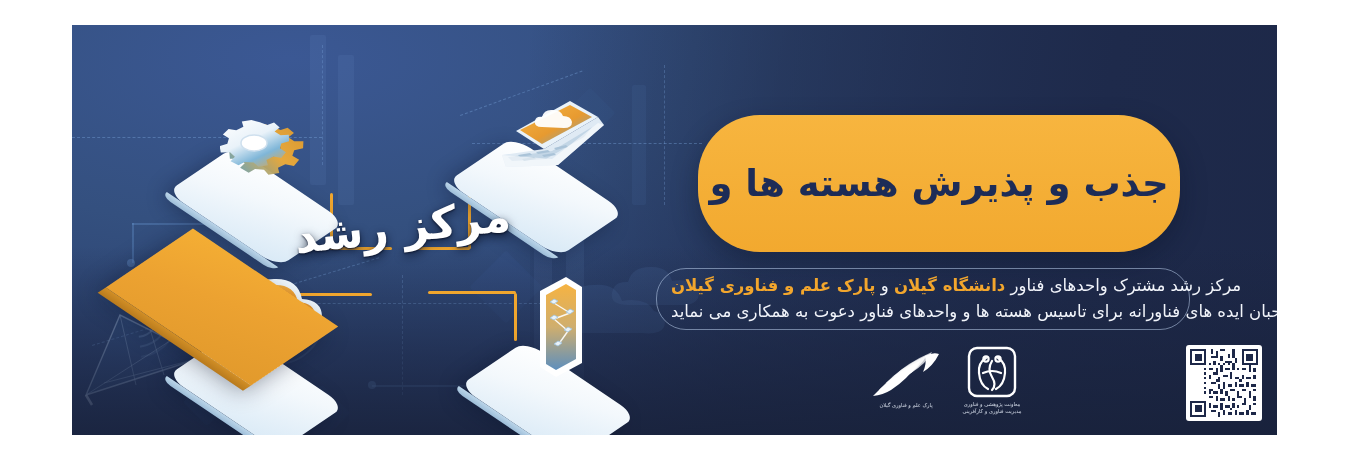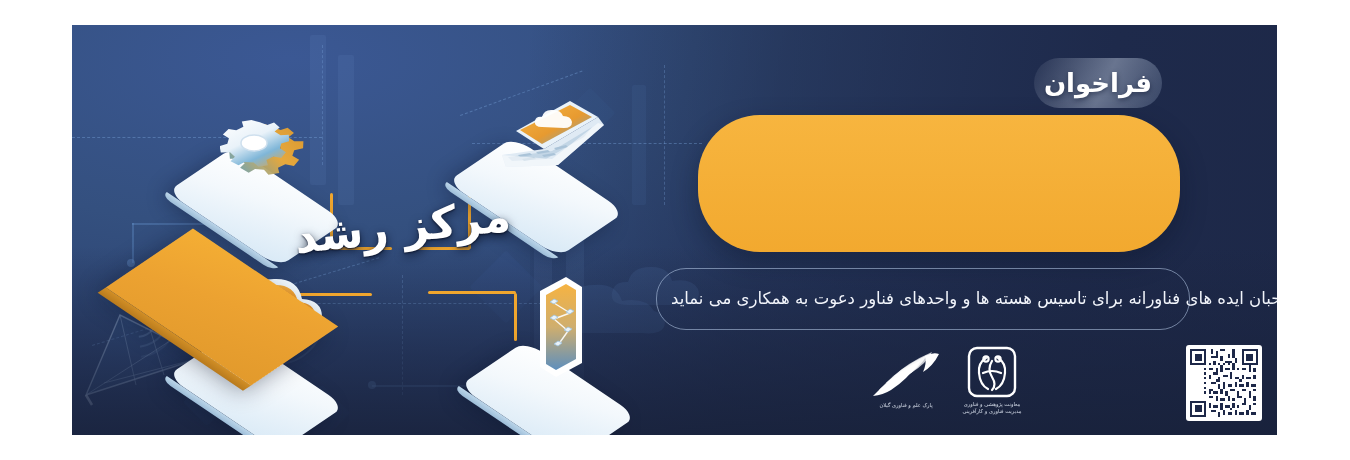--- a/index.html
+++ b/index.html
@@ -317,26 +317,29 @@
       </svg>
     </div>
 
     <div class="iso" style="left:236px;top:196px;">
       <div class="gold-slab"></div>
     </div>
 
     <div class="markaz" style="left:222px;top:176px;">مرکز رشد</div>
   </div>
 
-  <div class="badge" style="left:962px;top:33px;width:128px;height:50px;">فراخوان</div>
 
   <div class="headline" style="left:626px;top:90px;width:482px;height:137px;">
+    <div class="ln">جذب و پذیرش هسته ها و</div>
   </div>
 
   <div class="descbox" style="left:584px;top:243px;width:534px;height:62px;padding:0 18px 0 14px;">
+    <div class="ln">
+      <span>مرکز رشد مشترک  واحدهای فناور </span><span class="hi">دانشگاه گیلان</span><span> و </span><span class="hi">پارک علم و فناوری گیلان</span>
+    </div>
     <div class="ln">از صاحبان ایده های فناورانه برای تاسیس هسته ها و واحدهای فناور دعوت به همکاری می نماید</div>
   </div>
 
   <div class="logo" style="left:788px;top:325px;width:92px;">
     <svg width="74" height="52" viewBox="0 0 74 52">
       <g fill="#ffffff">
         <path d="M4,46 Q18,30 46,16 Q40,28 22,40 Q14,45 4,46 Z"></path>
         <path d="M10,40 Q24,24 52,10 Q46,22 28,34 Q20,39 10,40 Z" opacity=".92"></path>
         <path d="M17,33 Q31,18 58,5 Q52,17 35,28 Q27,33 17,33 Z" opacity=".84"></path>
         <path d="M25,26 Q38,13 63,2 Q58,13 42,23 Q34,27 25,26 Z" opacity=".76"></path>

